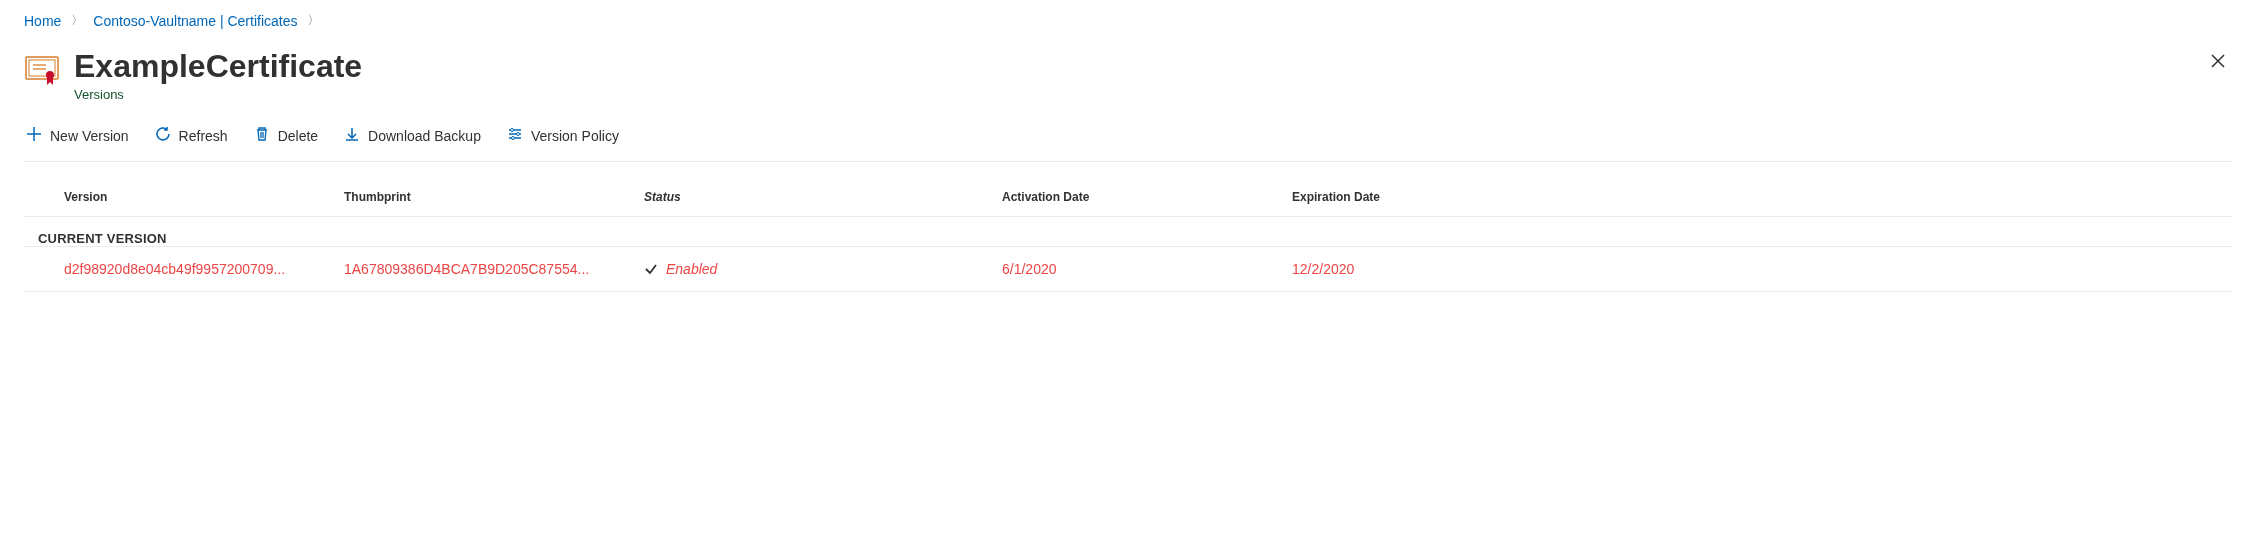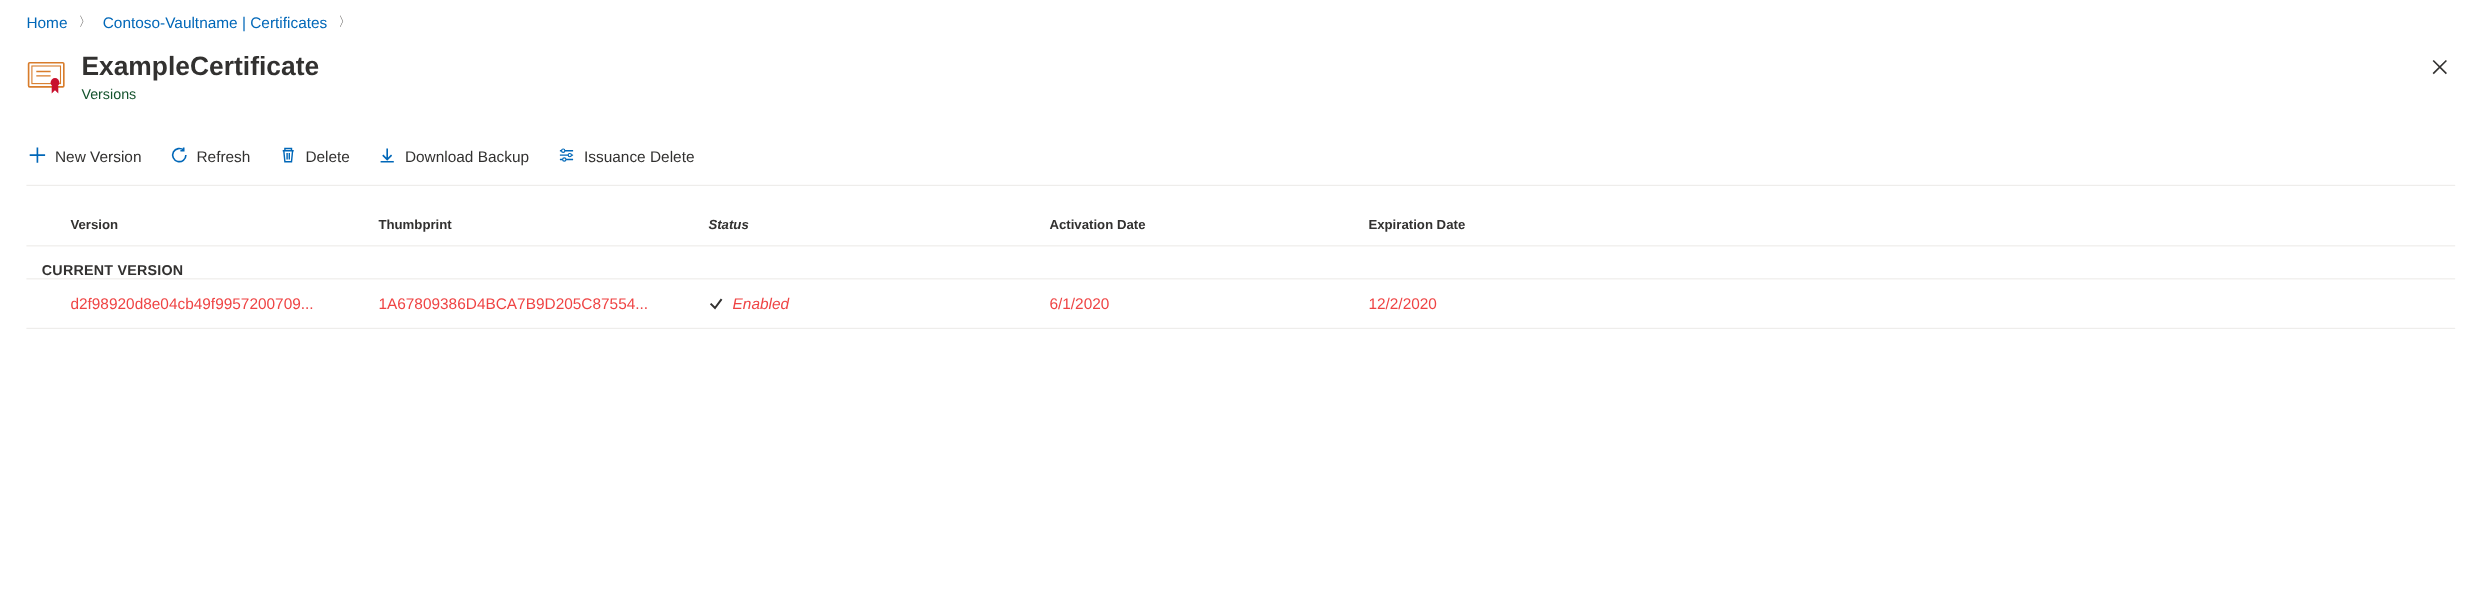--- a/index.html
+++ b/index.html
@@ -5,20 +5,21 @@
     * { box-sizing: border-box; margin: 0; padding: 0; }
     body {
       font-family: "Segoe UI", -apple-system, sans-serif;
       font-size: 14px;
       color: #323130;
       background: #fff;
       padding: 12px 24px;
     }
     .breadcrumb {
       display: flex;
+      align-items: center;
       gap: 10px;
       margin-bottom: 18px;
       font-size: 14px;
     }
     .breadcrumb a {
       color: #0067b8;
       text-decoration: none;
       cursor: pointer;
     }
     .breadcrumb .chevron { color: #605e5c; font-size: 12px; }
@@ -34,21 +35,21 @@
       align-items: flex-start;
       gap: 14px;
     }
     .cert-icon {
       width: 36px;
       height: 36px;
       margin-top: 4px;
     }
     .title-block { display: flex; flex-direction: column; }
     .page-title {
-      font-size: 24px;
+      font-size: 32px;
       font-weight: 600;
       color: #323130;
       line-height: 1.2;
     }
     .page-subtitle {
       font-size: 13px;
       color: #14532d;
       margin-top: 2px;
     }
     .close-btn {
@@ -72,42 +73,41 @@
     .toolbar-btn {
       display: flex;
       align-items: center;
       gap: 8px;
       background: none;
       border: none;
       cursor: pointer;
       font-size: 14px;
       color: #323130;
       padding: 4px 2px;
-      margin-top: 16px;
     }
     .toolbar-btn svg { width: 16px; height: 16px; }
     .toolbar-btn .icon-blue { color: #0067b8; }
     .highlight-box {
       border: 4px solid #e81123;
       padding: 6px 10px;
       margin-left: -8px;
     }
     
     .table-header {
       display: flex;
       padding: 10px 0 12px 40px;
       border-bottom: 1px solid #edebe9;
       font-weight: 600;
       font-size: 12px;
       color: #323130;
     }
     .col-version { flex: 0 0 280px; }
     .col-thumb { flex: 0 0 300px; }
     .col-status { flex: 0 0 310px; font-style: italic; }
-    .col-activation { flex: 0 0 290px; }
+    .col-activation { flex: 0 0 290px; margin-left: 48px; }
     .col-expiration { flex: 1; }
     
     .group-header {
       font-weight: 600;
       font-size: 13px;
       padding: 14px 0 0 14px;
       color: #323130;
       border-bottom: 1px solid #edebe9;
       letter-spacing: 0.2px;
     }
@@ -193,21 +193,21 @@
   </button>
   <button class="toolbar-btn">
     <span class="icon-blue">
       <svg viewBox="0 0 16 16">
           <path d="M2 4 H14 M2 8 H14 M2 12 H14" stroke="currentColor" stroke-width="1.3"></path>
           <circle cx="5" cy="4" r="1.5" fill="#fff" stroke="currentColor"></circle>
           <circle cx="11" cy="8" r="1.5" fill="#fff" stroke="currentColor"></circle>
           <circle cx="6" cy="12" r="1.5" fill="#fff" stroke="currentColor"></circle>
         </svg>
     </span>
-    <span>Issuance Delete</span>
+    <span>Version Policy</span>
   </button>
 </div>
 
 <div class="table-header">
   <div class="col-version">Version</div>
   <div class="col-thumb">Thumbprint</div>
   <div class="col-status">Status</div>
   <div class="col-activation">Activation Date</div>
   <div class="col-expiration">Expiration Date</div>
 </div>

